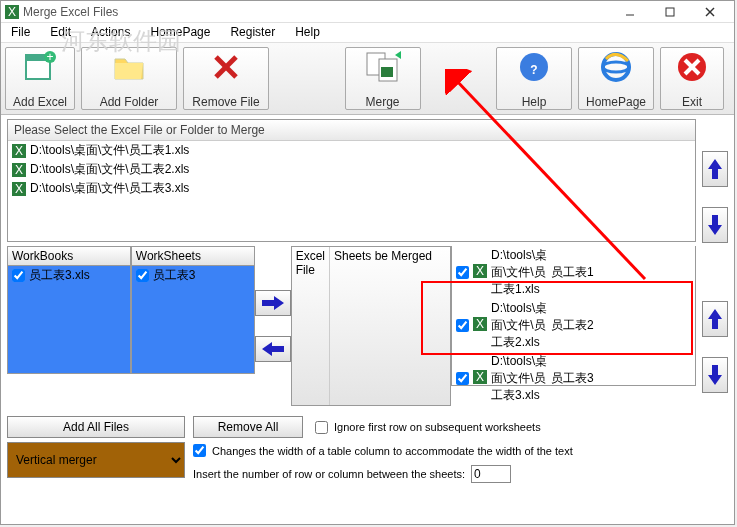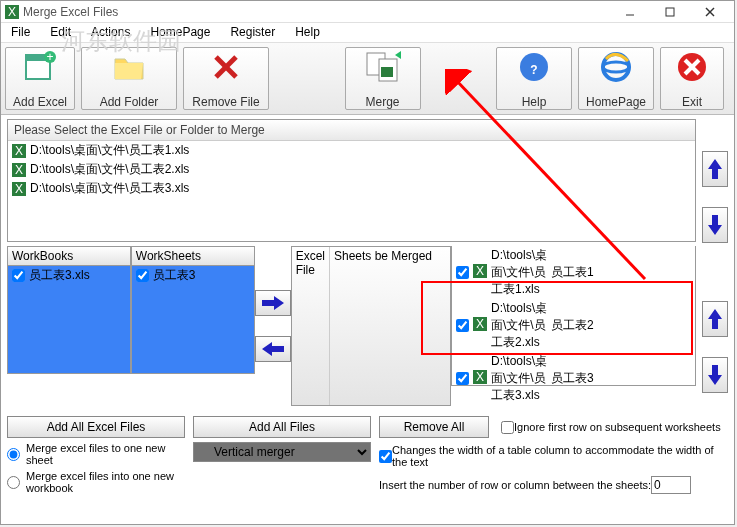--- a/index.html
+++ b/index.html
@@ -33,22 +33,22 @@
 .mergehead .mh1 { flex: 1; padding: 2px 4px; border-right: 1px solid #ccc; }
 .mergehead .mh2 { width: 120px; padding: 2px 4px; }
 .mergebody { border: 1px solid #999; border-top: none; background: #fff; height: 140px; position: relative; }
 .mrow { display: flex; align-items: center; padding: 1px 4px; gap: 4px; }
 .mrow .col1 { flex: 1; display: flex; align-items: center; gap: 4px; }
 .mrow .col2 { width: 140px; }
 .bottom { display: flex; margin: 4px 6px; gap: 8px; }
 .bcol { display: flex; flex-direction: column; gap: 4px; }
 .btn { border: 1px solid #888; background: linear-gradient(#fff,#e0e0e0); padding: 3px 8px; cursor: pointer; text-align: center; }
 .radio-row { display: flex; align-items: center; gap: 6px; }
-.select { border: 1px solid #888; background: #737373; padding: 1px 16px; height: 20px; }
-.cbrow { display: flex; align-items: center; margin: 2px 0; }
+.select { border: 1px solid #888; background: #a16207; padding: 1px 4px; height: 36px; }
+.cbrow { display: flex; align-items: center; gap: 6px; margin: 2px 0; }
 .numinput { border: 1px solid #888; background: #fff; width: 40px; padding: 1px 2px; }
 .sidearrows { position: absolute; right: 6px; display: flex; flex-direction: column; gap: 20px; }
 .watermark { position: absolute; top: 24px; left: 60px; font-size: 24px; color: rgba(211,211,211,0.9); font-family: "Microsoft YaHei", sans-serif; font-weight: 500; pointer-events: none; }
 .wlink { position: absolute; top: 52px; left: 76px; font-size: 14px; color: rgba(100,120,200,0.5); pointer-events: none; }
 .redarrow { position: absolute; top: 68px; left: 444px; pointer-events: none; z-index: 50; }
 .redbox { position: absolute; border: 2px solid red; pointer-events: none; z-index: 40; }
 input[type=checkbox], input[type=radio] { margin: 0; }
 </style>
 </head>
 <body>
@@ -293,31 +293,20 @@
       </div>
     <div class="arrowbtn" style="width:26px;height:36px">
         <svg width="18" height="24">
           <path d="M9 22 L16 12 L12 12 L12 2 L6 2 L6 12 L2 12 Z" fill="#2020c0"></path>
         </svg>
       </div>
   </div>
 
   <div class="bottom" style="margin-top:10px">
     <div class="bcol" style="width:178px">
-      <div class="btn">Add All Excel Files</div>
-      <div class="radio-row">
-        <input type="radio" name="mmode" checked="" style="">
-        <span style="font-size:11px">Merge excel files to one new sheet</span>
-      </div>
-      <div class="radio-row">
-        <input type="radio" name="mmode" style="">
-        <span style="font-size:11px">Merge excel files into one new workbook</span>
-      </div>
-    </div>
-    <div class="bcol" style="width:178px">
       <div class="btn">Add All Files</div>
       <select class="select">
         <option>Vertical merger</option>
       </select>
     </div>
     <div class="bcol" style="flex:1">
       <div style="display:flex;gap:12px;align-items:center">
         <div class="btn" style="width:110px">Remove All</div>
         <label class="cbrow">
           <input type="checkbox" style="">

